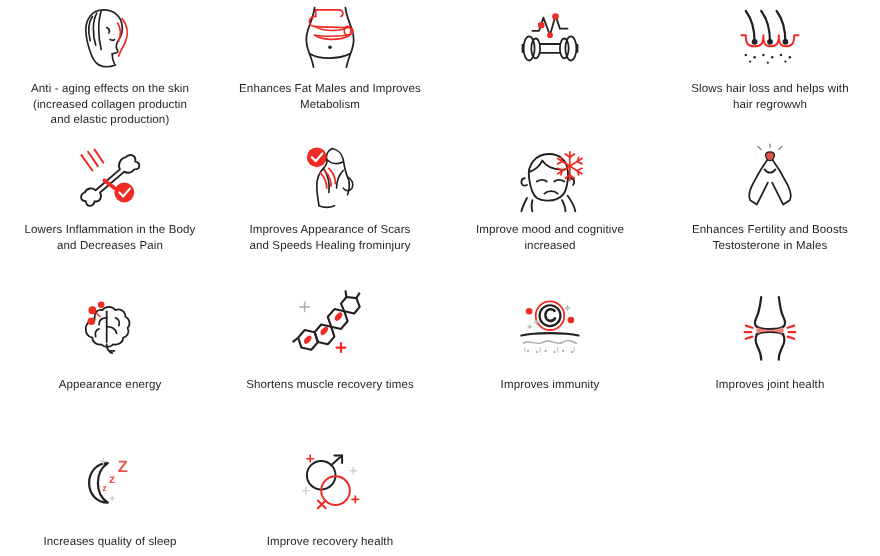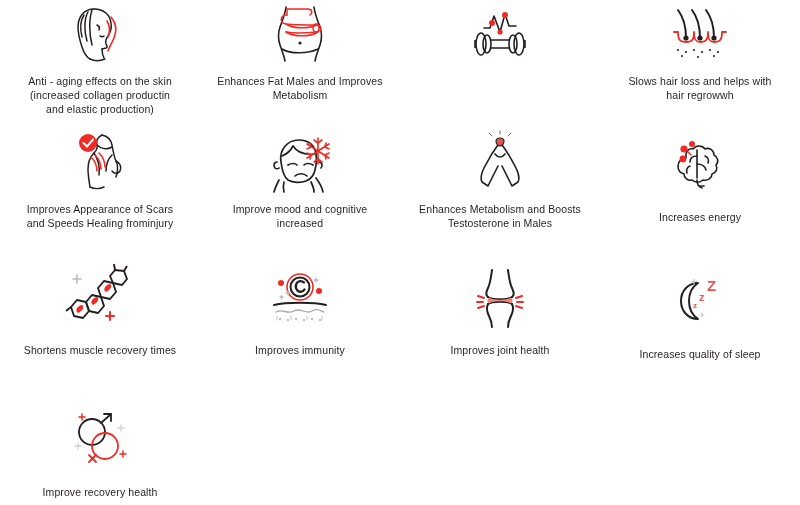--- a/index.html
+++ b/index.html
@@ -141,20 +141,41 @@
           <circle cx="18" cy="50" r="1"></circle>
             <circle cx="34" cy="51" r="1"></circle>
             <circle cx="50" cy="50" r="1"></circle>
         </g>
       </svg>
     </div>
     <div class="benefit-label" style="white-space:pre-line">Slows hair loss and helps with
 hair regrowwh</div>
   </div>
 
+  <div class="benefit-card r2">
+    <div class="icon-wrap">
+      <svg width="72" height="60" viewBox="0 0 72 60">
+        <g fill="none" stroke="#ee2b24" stroke-width="1.8" stroke-linecap="round">
+          <path d="M10 8 L20 22"></path>
+            <path d="M16 5 L25 18"></path>
+            <path d="M22 3 L30 15"></path>
+        </g>
+        <g fill="#ffffff" stroke="#231f20" stroke-width="1.7" stroke-linejoin="round">
+          <path d="M50 10 C54 6 60 8 59 14 C64 15 64 21 58 21 C56 24 52 25 49 23 L27 42
+                   C29 46 27 51 22 50 C21 55 15 56 14 50 C9 50 8 44 13 42 C15 38 20 37 23 40 L45 21
+                   C43 17 45 11 50 10 Z"></path>
+        </g>
+        <path d="M31 31 L40 38" stroke="#ee2b24" stroke-width="3.5" stroke-linecap="round"></path>
+        <circle cx="49" cy="42" r="9" fill="#ee2b24"></circle>
+        <path d="M44.5 42 L48 45.5 L54 38.5" fill="none" stroke="#ffffff" stroke-width="2" stroke-linecap="round" stroke-linejoin="round"></path>
+      </svg>
+    </div>
+    <div class="benefit-label" style="white-space:pre-line">Lowers Inflammation in the Body
+and Decreases Pain</div>
+  </div>
 
   <div class="benefit-card r2">
     <div class="icon-wrap">
       <svg width="72" height="64" viewBox="0 0 72 64">
         <g fill="none" stroke="#231f20" stroke-width="1.5" stroke-linecap="round" stroke-linejoin="round">
           <path d="M38 4 C34 6 32 10 33 14 C34 18 32 20 30 22 C26 26 24 32 24 38 C24 44 25 50 26 56"></path>
           <path d="M38 4 C43 5 47 9 48 14 C49 20 50 26 52 30 C54 34 54 40 52 46"></path>
           <path d="M33 14 C37 18 43 19 48 16"></path>
           <path d="M30 22 C34 28 36 36 35 44"></path>
           <path d="M48 24 C44 28 42 34 42 40"></path>
@@ -216,21 +237,21 @@
           <path d="M27 22 C30 26 34 26 37 22"></path>
         </g>
         <path d="M28 9 C28 5 36 5 36 9 C36 12 34 14 32 14 C30 14 28 12 28 9 Z" fill="#e0564f" stroke="#231f20" stroke-width="1.2"></path>
         <g stroke="#231f20" stroke-width="1" stroke-linecap="round" opacity=".65">
           <path d="M24 4 L21 1"></path>
             <path d="M40 4 L43 1"></path>
             <path d="M32 2 L32 -1"></path>
         </g>
       </svg>
     </div>
-    <div class="benefit-label" style="white-space:pre-line">Enhances  Metabolism and Boosts
+    <div class="benefit-label" style="white-space:pre-line">Enhances  Fertility and Boosts
 Testosterone in Males</div>
   </div>
 
   <div class="benefit-card r3">
     <div class="icon-wrap">
       <svg width="72" height="58" viewBox="0 0 72 58">
         <g fill="none" stroke="#231f20" stroke-width="1.6" stroke-linecap="round" stroke-linejoin="round">
           <path d="M22 22 C18 22 14 25 14 30 C14 34 16 37 20 38 C20 42 24 45 28 44 C31 47 36 47 39 44 C44 45 48 42 48 38 C52 37 54 33 52 29 C55 26 54 21 50 19 C50 14 45 11 41 13 C38 9 32 9 29 13 C25 12 22 15 22 19 Z"></path>
           <path d="M33 14 C33 22 33 32 33 42"></path>
           <path d="M33 20 C29 20 26 22 26 26"></path>
@@ -239,21 +260,21 @@
           <path d="M41 20 C44 21 45 24 44 27"></path>
           <path d="M33 44 C33 48 35 51 38 52"></path>
           <path d="M36 50 L40 50"></path>
         </g>
         <circle cx="20" cy="13" r="3.6" fill="#ee2b24"></circle>
         <circle cx="28" cy="8" r="3" fill="#ee2b24"></circle>
         <circle cx="19" cy="23" r="3.4" fill="#ee2b24"></circle>
         <path d="M24 16 L27 19" stroke="#ee2b24" stroke-width="1.4" stroke-linecap="round"></path>
       </svg>
     </div>
-    <div class="benefit-label" style="white-space:pre-line">Increases energy</div>
+    <div class="benefit-label" style="white-space:pre-line">Appearance energy</div>
   </div>
 
   <div class="benefit-card r3">
     <div class="icon-wrap">
       <svg width="86" height="58" viewBox="0 0 86 58">
         <g fill="none" stroke="#231f20" stroke-width="1.9" stroke-linejoin="round">
           <path d="M14 38 L20 31 L29 33 L32 42 L26 49 L17 47 Z"></path>
           <path d="M32 42 L41 44 L47 37 L44 28 L35 26 L29 33 Z"></path>
           <path d="M44 28 L53 30 L59 23 L56 14 L47 12 L41 19 Z"></path>
           <path d="M56 14 L65 16 L70 10 L67 2 L58 1 L53 7 Z"></path>

